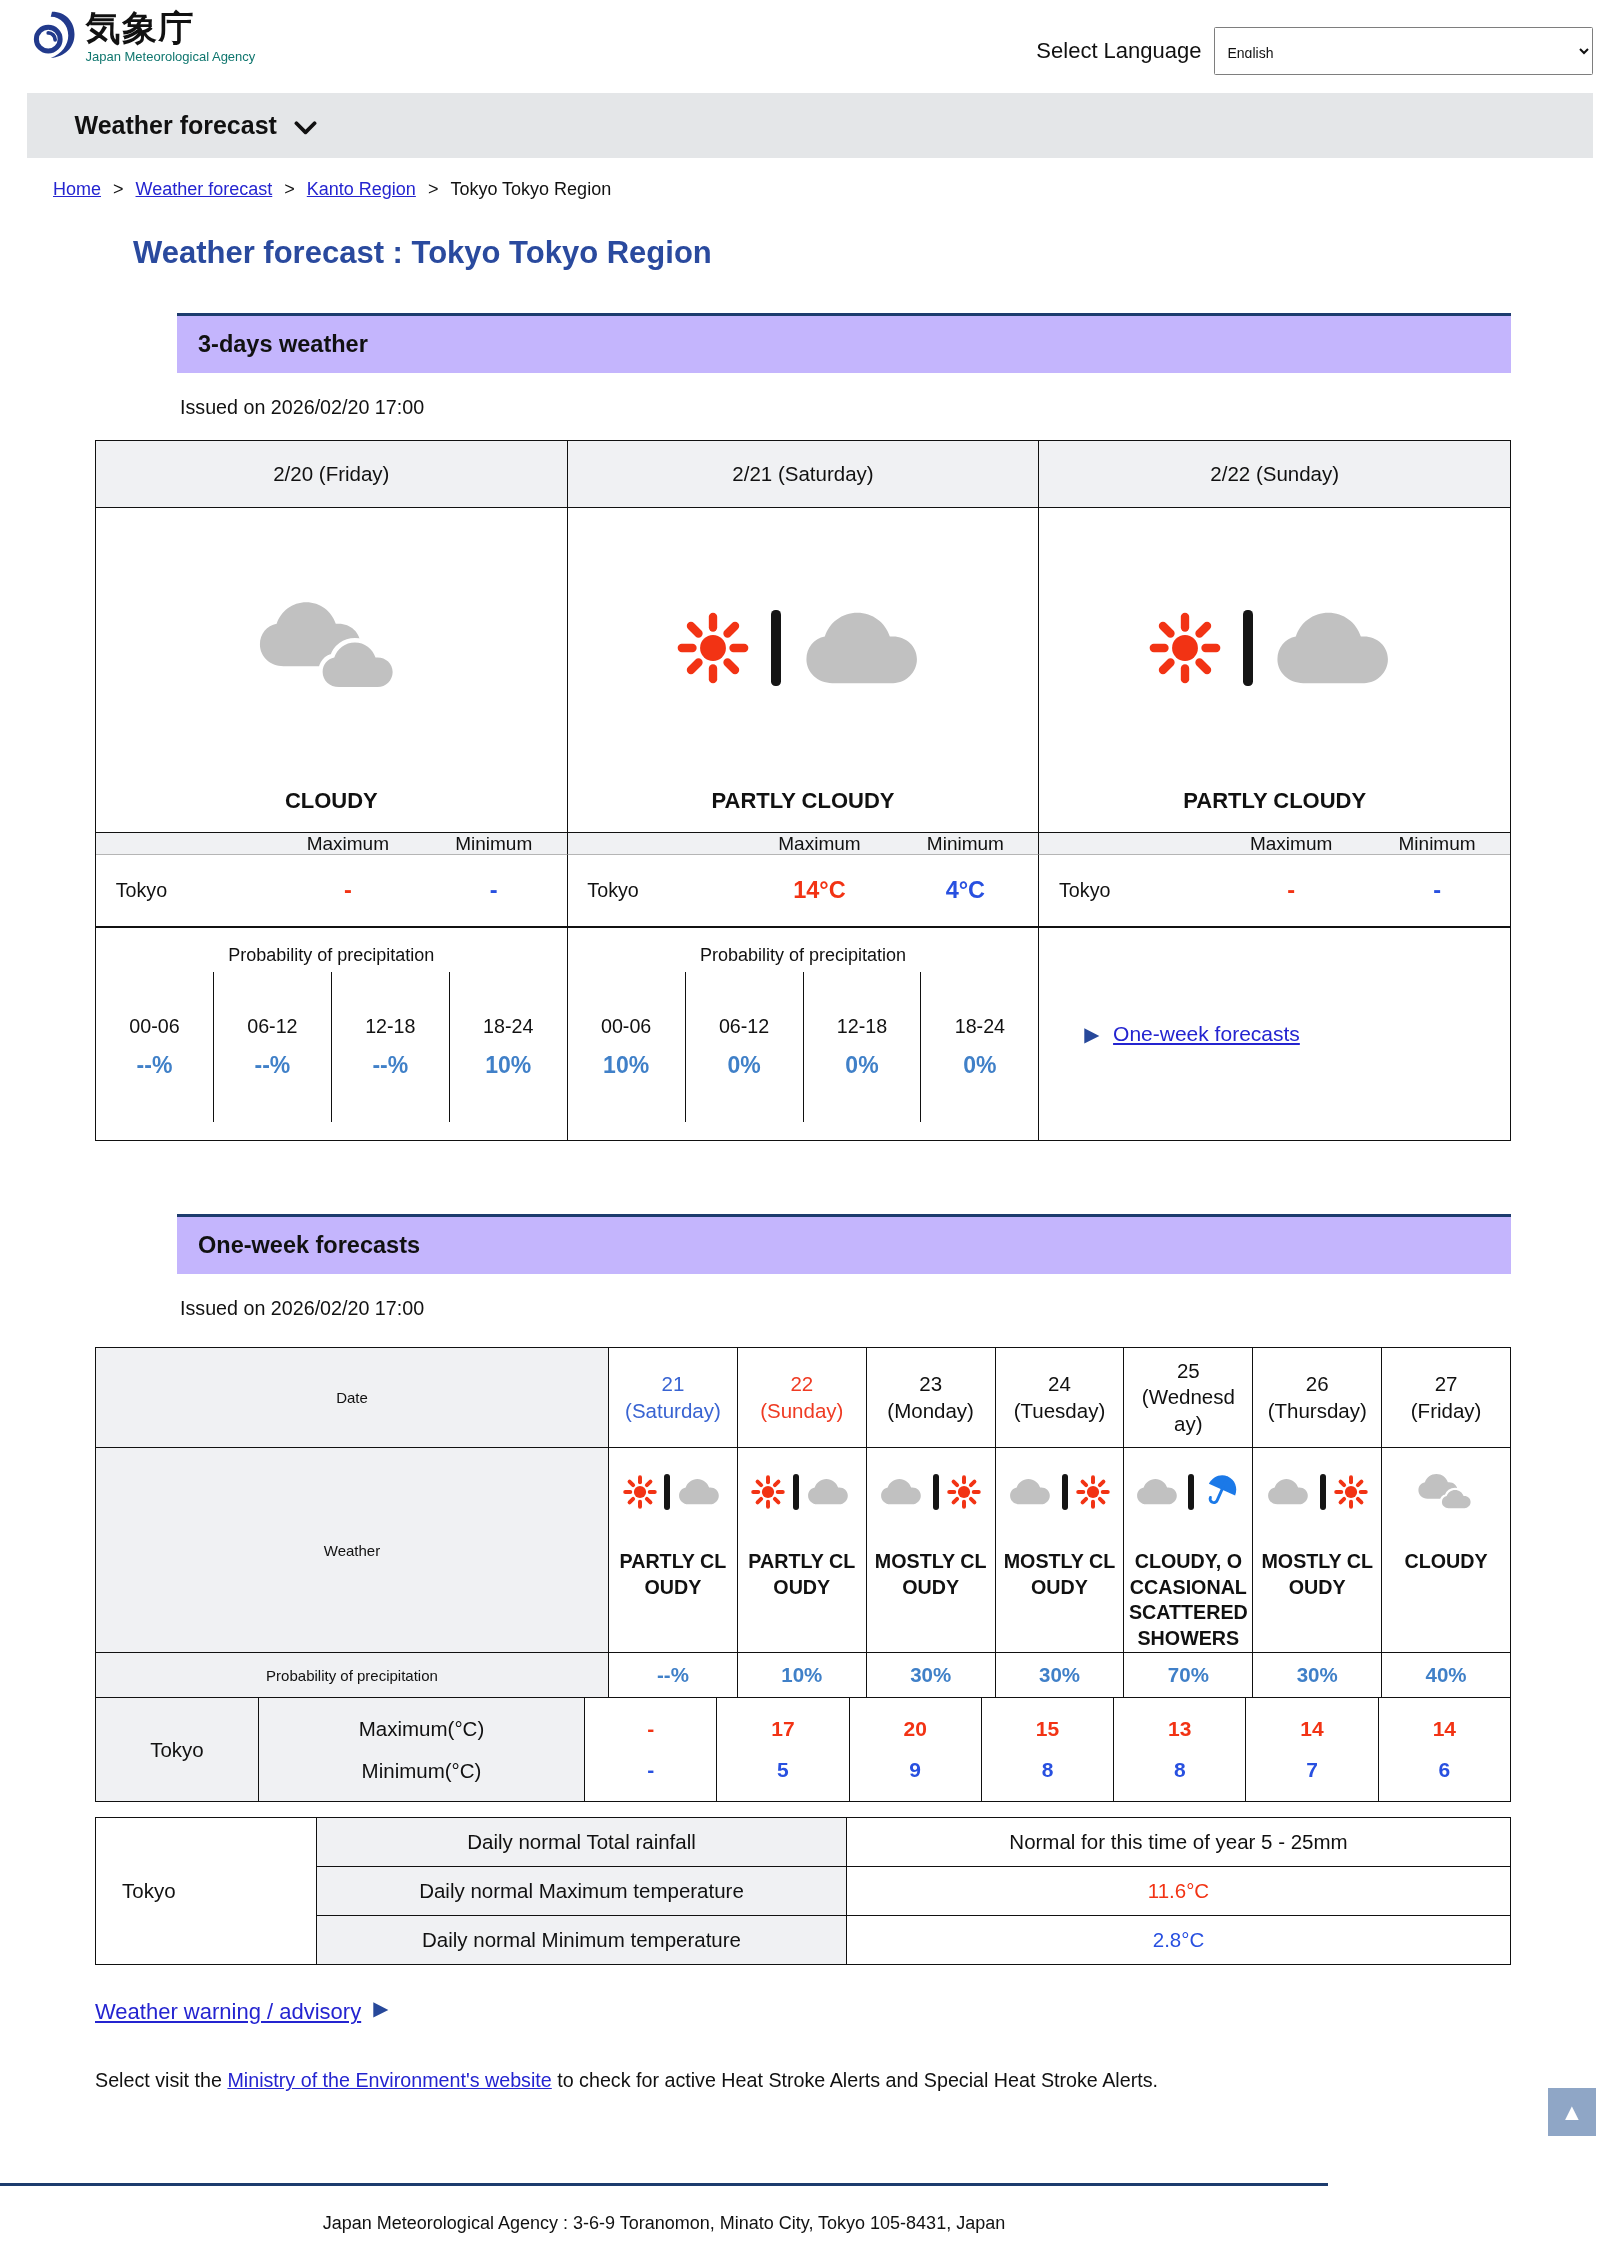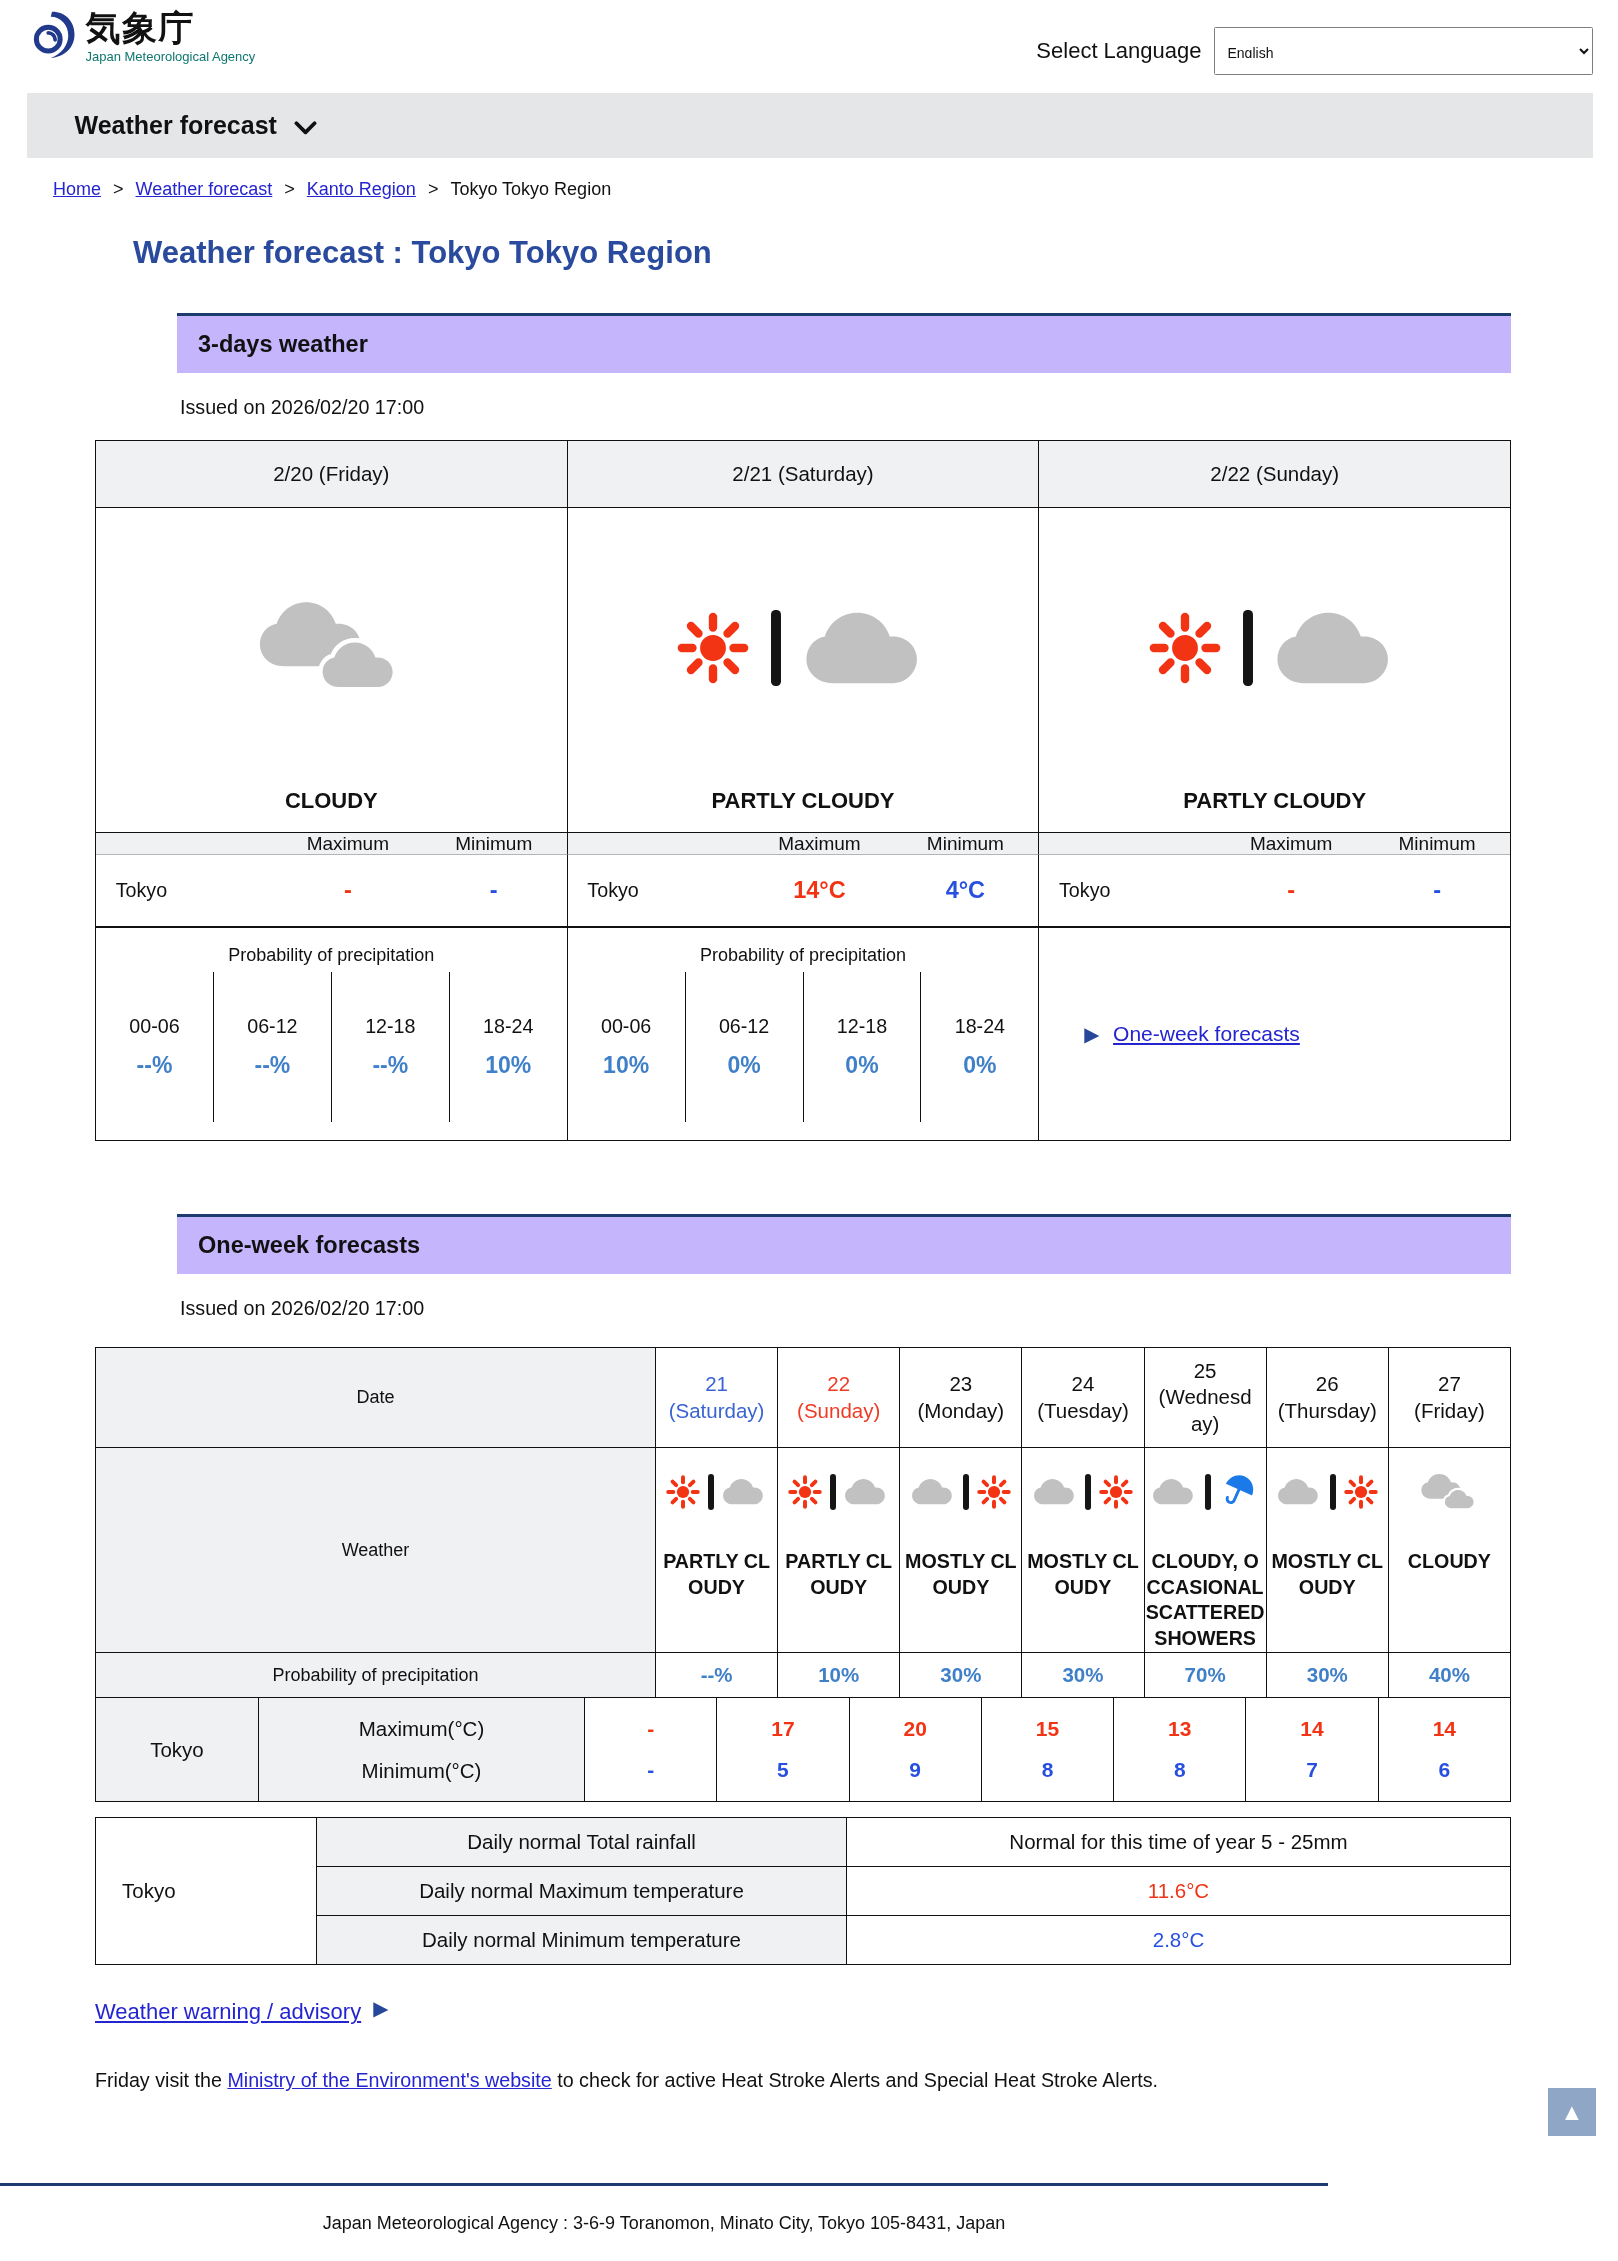--- a/index.html
+++ b/index.html
@@ -56,21 +56,21 @@
   .pslot:last-child{border-right:none;}
   .pt{font-size:19.7px;}
   .pv{font-size:23px;font-weight:bold;color:#4080c8;}
   .weeklink{height:100%;display:flex;align-items:center;gap:13.6px;padding-left:45px;font-size:21px;}
   .tri{color:#27489a;font-size:19.7px;}
   .weeklink a{color:#2424d0;text-decoration:underline;cursor:pointer;}
 
   
   .wk{margin:27px 0 0 95px;width:1416px;border:1.5px solid #111;box-sizing:border-box;}
   .wk .row{display:flex;}
-  .wk-label{width:560px;flex:none;box-sizing:border-box;background:#f0f1f3;border-right:1.5px solid #111;display:flex;align-items:center;justify-content:center;font-size:18px;text-align:center;}
+  .wk-label{width:513px;flex:none;box-sizing:border-box;background:#f0f1f3;border-right:1.5px solid #111;display:flex;align-items:center;justify-content:center;font-size:15px;text-align:center;}
   .wk-day{flex:1;border-right:1.5px solid #111;box-sizing:border-box;display:flex;flex-direction:column;align-items:center;justify-content:center;text-align:center;min-width:0;}
   .wk .row .wk-day:last-child{border-right:none;}
   .wk-dates .wk-day,.wk-dates .wk-label{height:100px;border-bottom:1.5px solid #111;}
   .d-num{font-size:20.5px;line-height:1.3;}
   .d-dow{font-size:20.5px;line-height:1.3;max-width:103px;word-break:break-all;}
   .sat{color:#3964d2;}
   .sun{color:#ef3b23;}
   .wk-weather .wk-day,.wk-weather .wk-label{height:205px;border-bottom:1.5px solid #111;}
   .wk-weather .wk-day{justify-content:flex-start;padding-top:19.7px;}
   .wk-ic{display:flex;align-items:center;justify-content:center;gap:6.8px;height:48px;}
@@ -494,21 +494,21 @@
         <div class="norm-val blue">2.8°C</div>
       </div>
     </div>
   </div>
 
   <div class="warn">
     <a>Weather warning / advisory</a>
     <span class="tri">▶</span>
   </div>
 
-  <p class="note"><span>Friday visit the </span><a>Ministry of the Environment's website</a><span> to check for active Heat Stroke Alerts and Special Heat Stroke Alerts.</span></p>
+  <p class="note"><span>Select visit the </span><a>Ministry of the Environment's website</a><span> to check for active Heat Stroke Alerts and Special Heat Stroke Alerts.</span></p>
 
   <div class="totop">
     <span>▲</span>
   </div>
 
   <footer class="pgfooter">
     <div class="addr">Japan Meteorological Agency : 3-6-9 Toranomon, Minato City, Tokyo 105-8431, Japan</div>
   </footer>
 
 </div>

